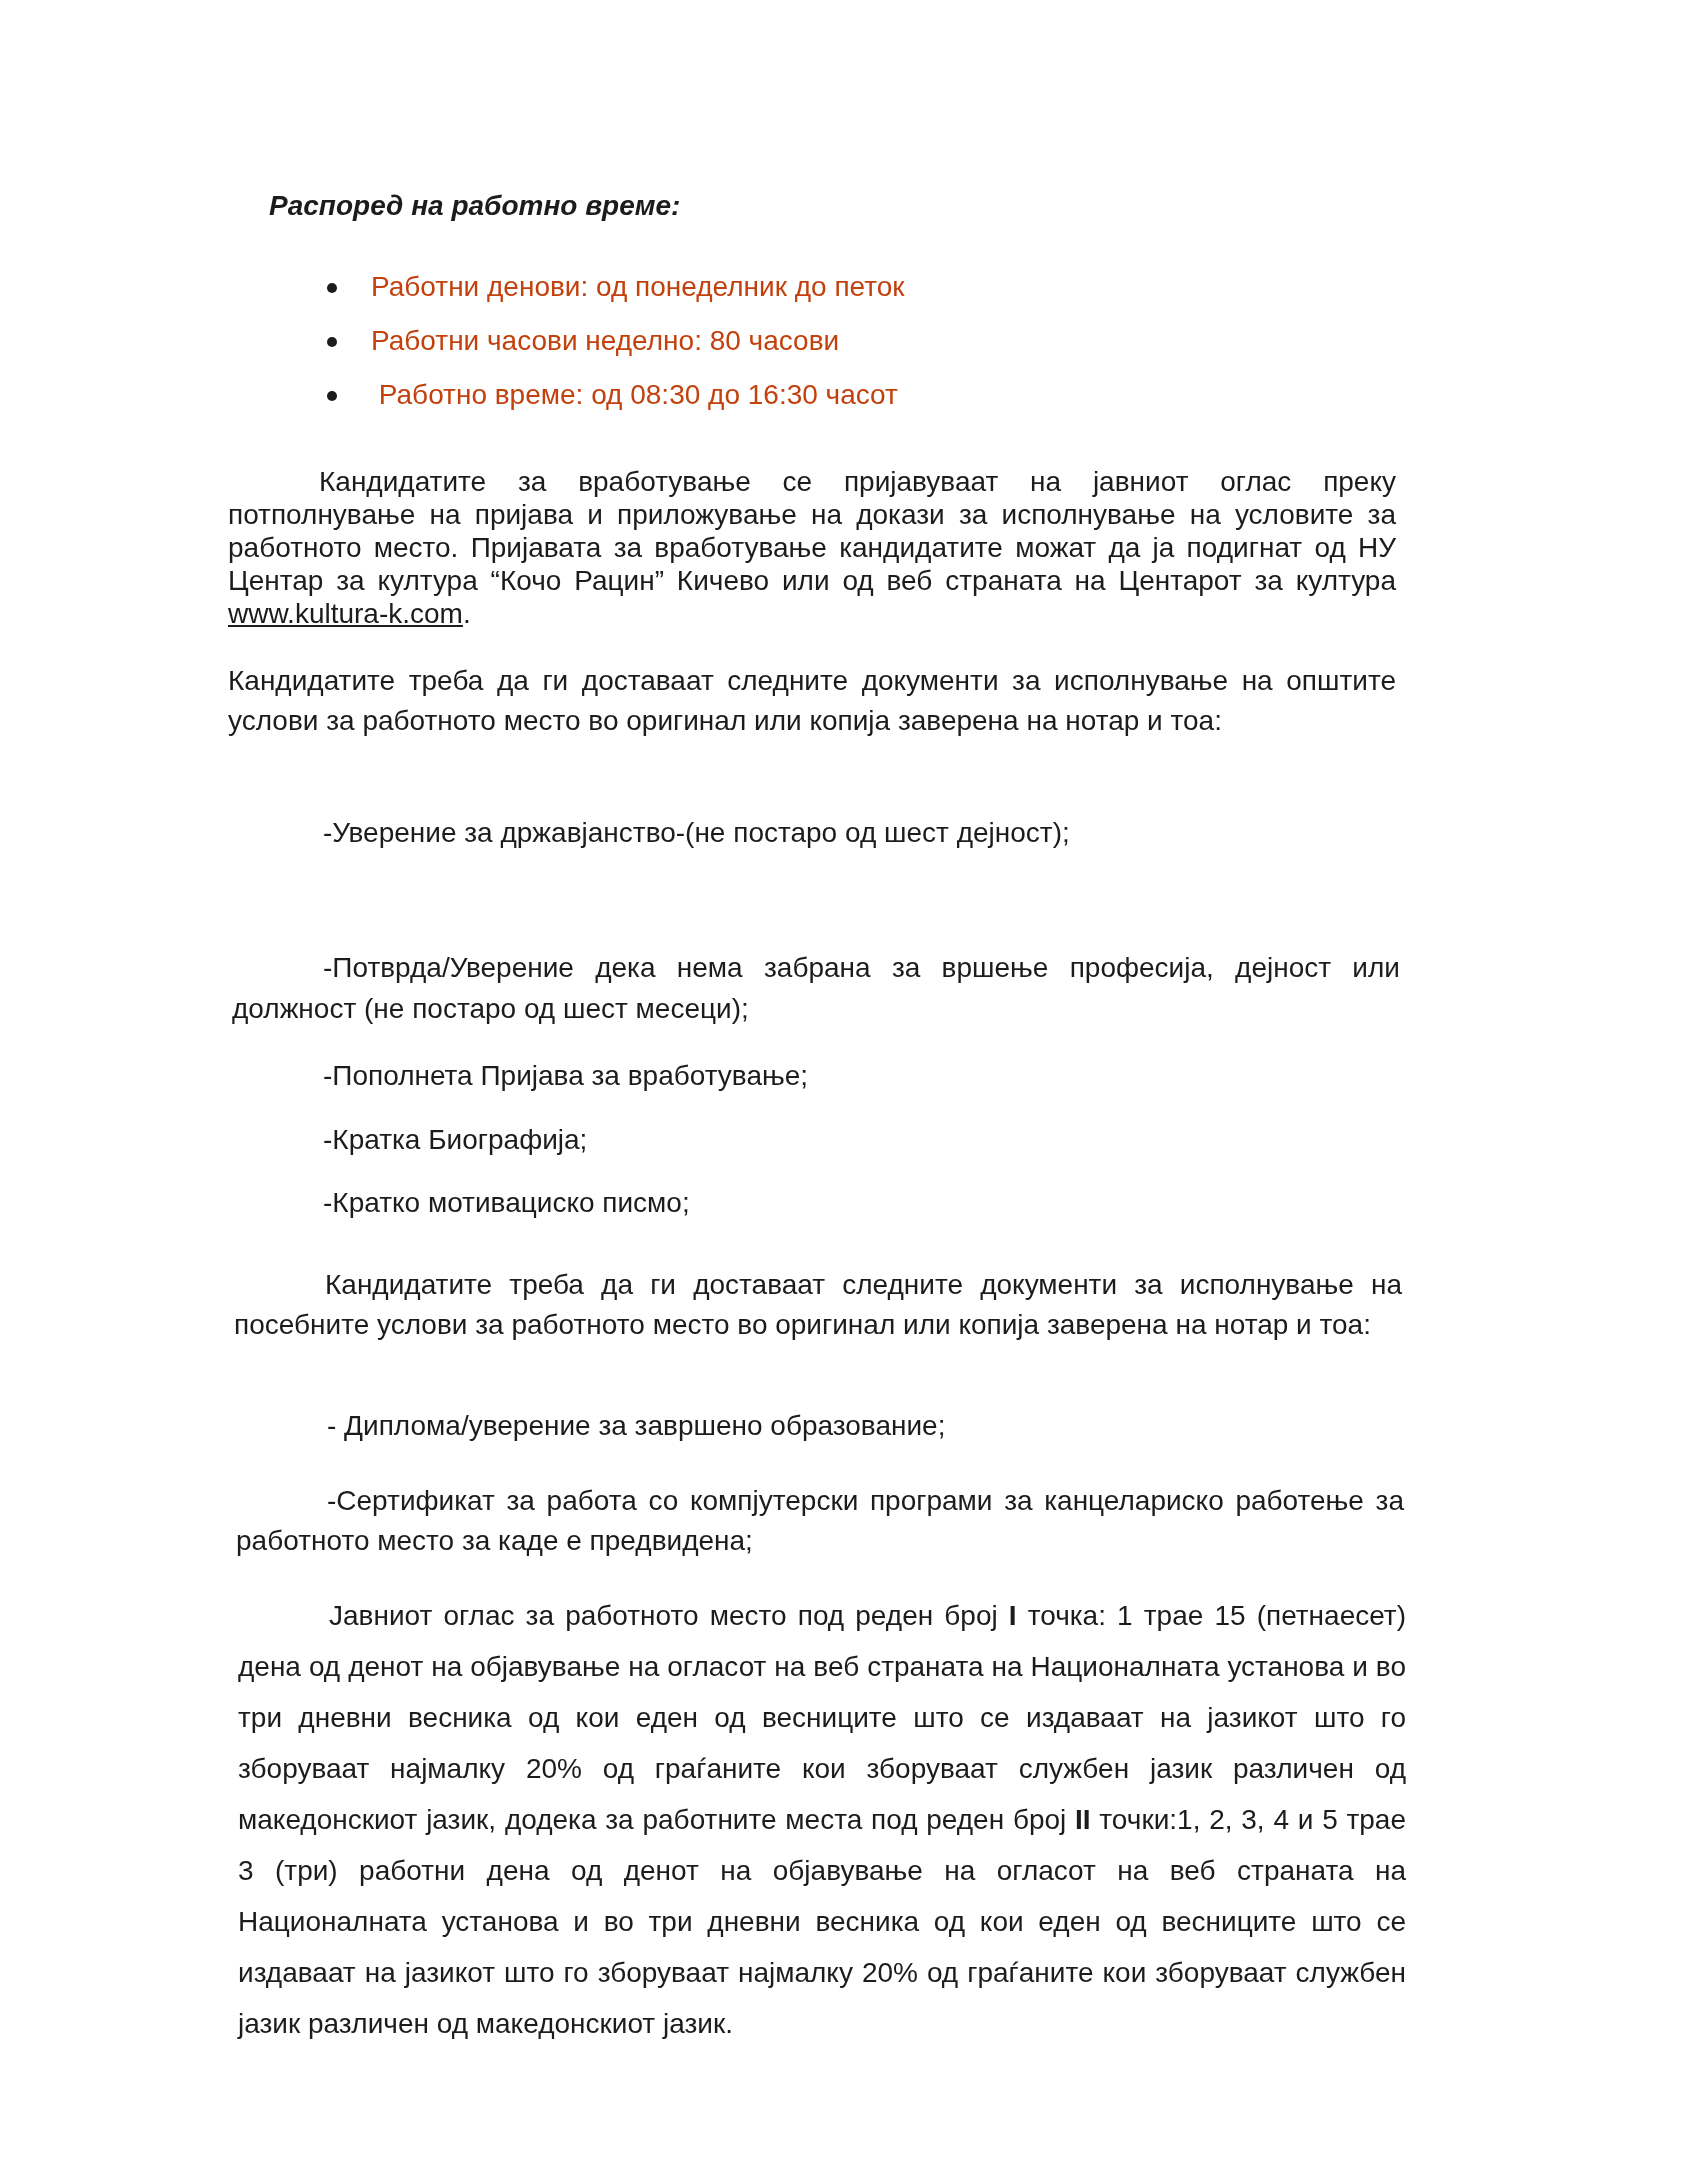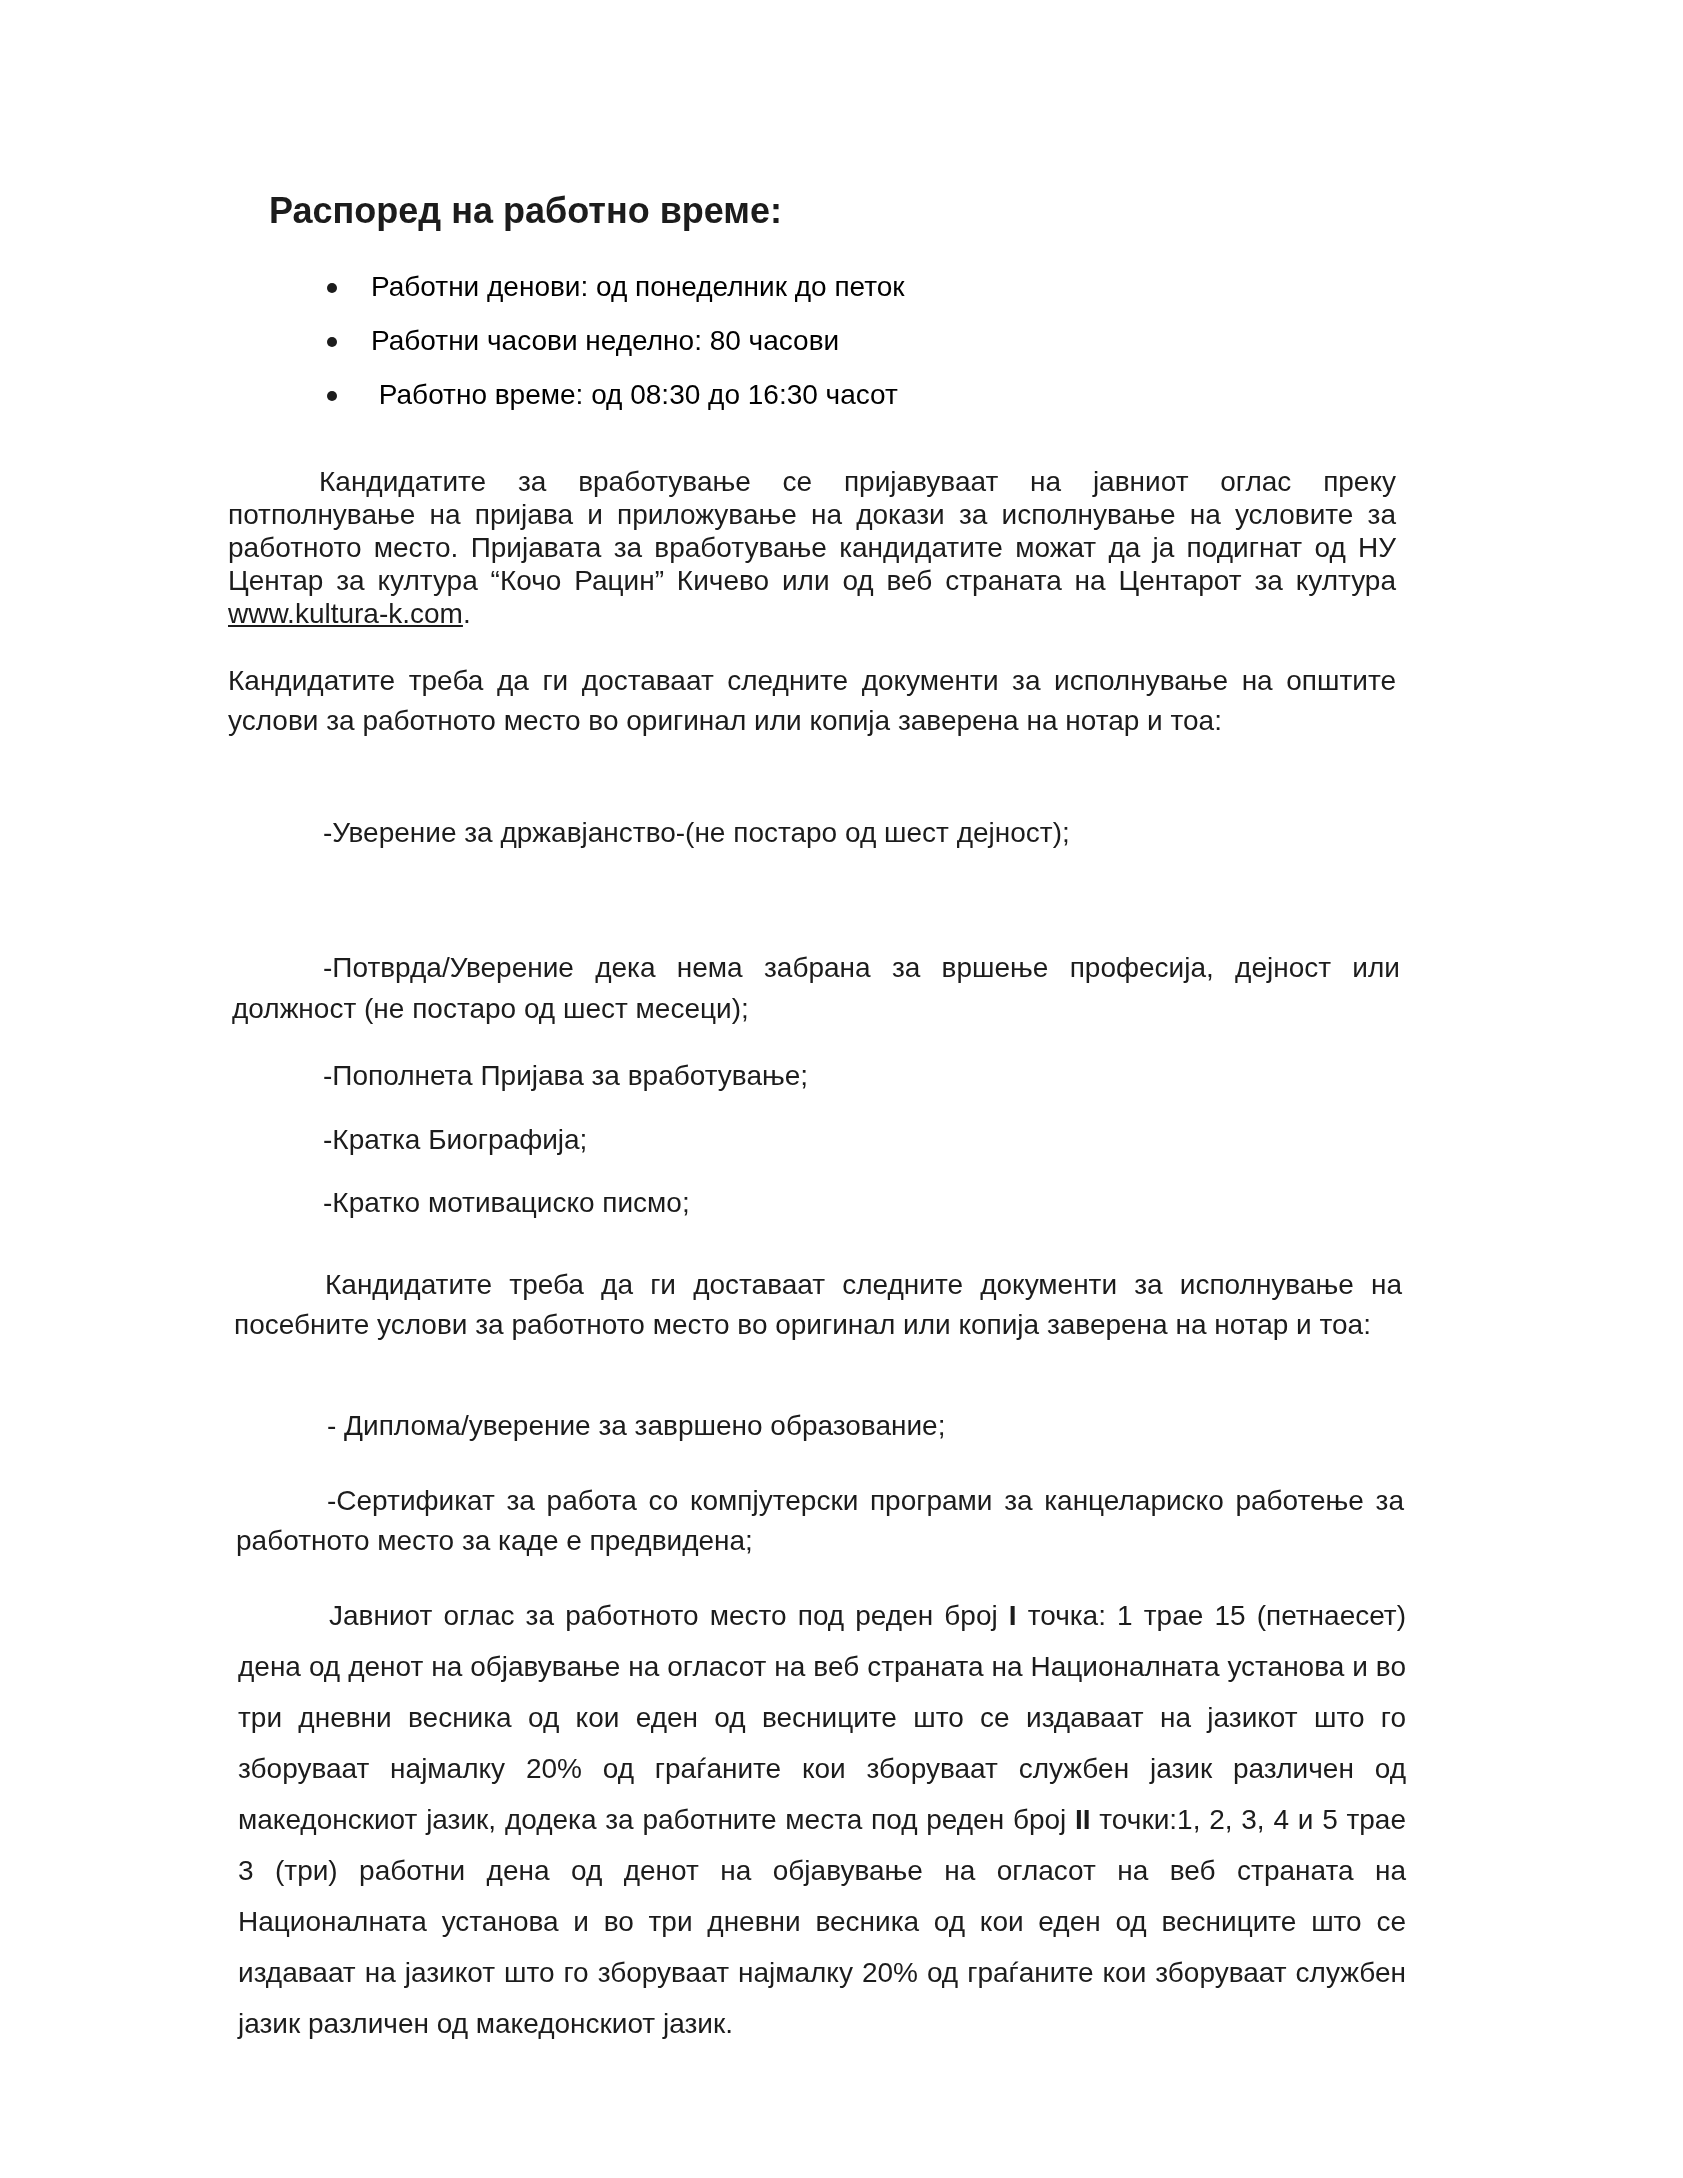--- a/index.html
+++ b/index.html
@@ -8,27 +8,28 @@
       background: #ffffff;
       position: relative;
       overflow: hidden;
       font-family: "Liberation Sans", sans-serif;
       color: #1a1a1a;
     }
     .page { position: absolute; left: 0; top: 0; width: 1683px; height: 2178px; }
     .abs { position: absolute; }
     .heading {
       left: 269px; top: 190px;
-      font-size: 36px; font-weight: bold; color: #1c1c1c;
+      font-size: 28px; font-weight: bold; color: #1c1c1c;
       white-space: nowrap;
+      font-style: italic;
     }
     .bullets { left: 323px; top: 269px; margin: 0; padding: 0; list-style: none; }
     .bullets li {
       position: relative; height: 54px; font-size: 28px; line-height: 36px;
-      padding-left: 48px; white-space: nowrap; color: #000000;
+      padding-left: 48px; white-space: nowrap; color: #c2410c;
     }
     .bullets li .dot {
       position: absolute; left: 4px; top: 14px; width: 10px; height: 10px;
       border-radius: 50%; background: #1c1c1c;
     }
     .para {
       font-size: 28px; text-align: justify; color: #1c1c1c;
       text-align-last: left;
     }
     .p1 { left: 228px; top: 457px; width: 1168px; line-height: 33px; }

